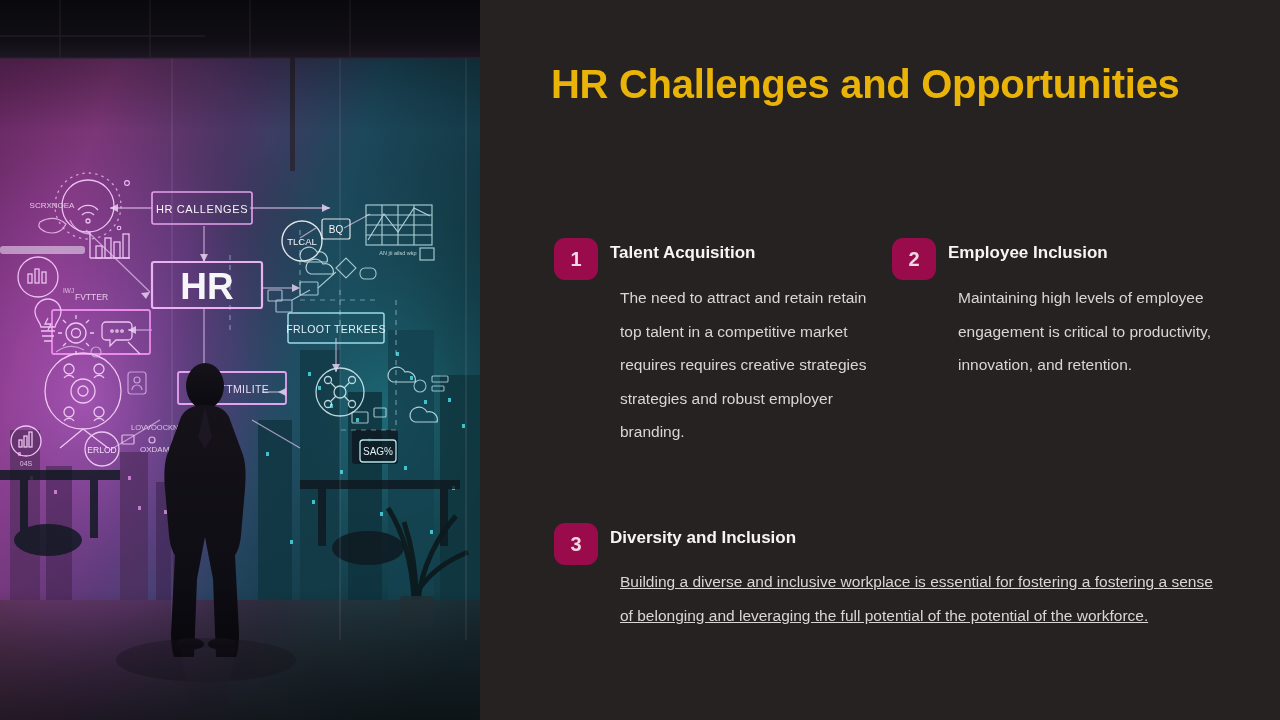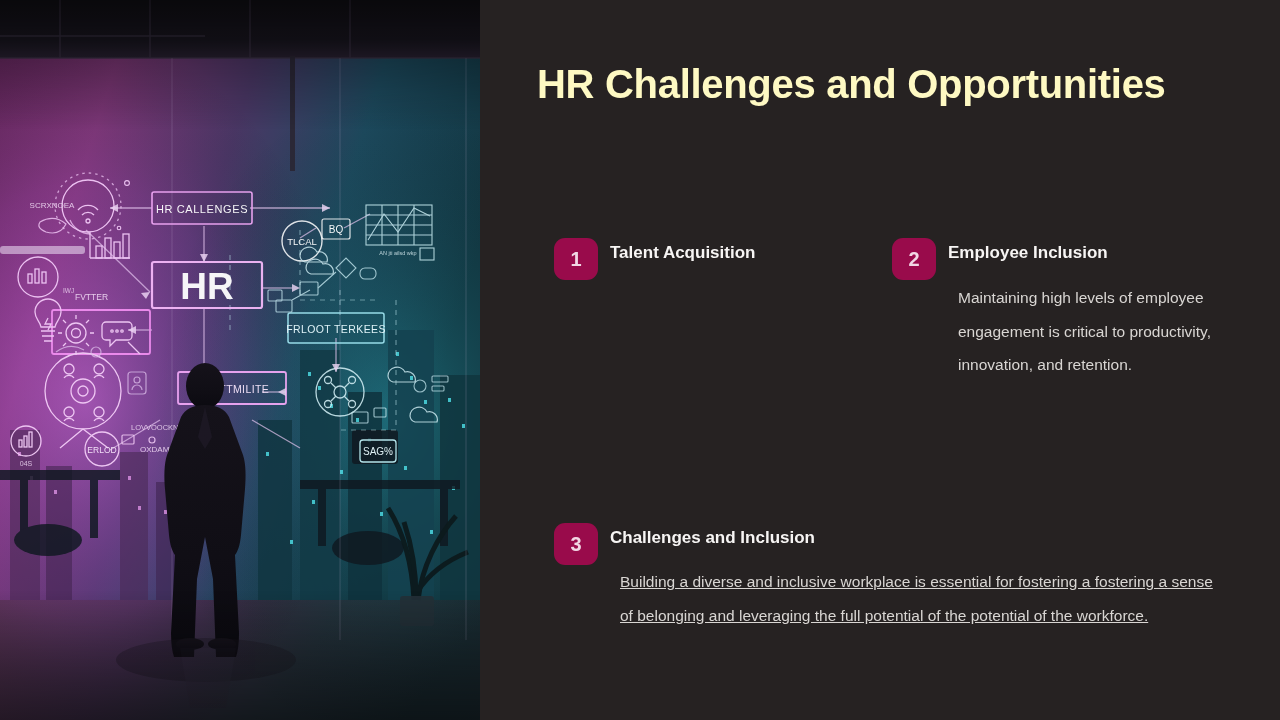--- a/index.html
+++ b/index.html
@@ -16,22 +16,22 @@
     overflow:hidden; background:#0d0a10;
   }
   .img-svg{ position:absolute; left:0; top:0; width:480px; height:720px; display:block; }
 
   
   .content-panel{
     position:absolute; left:480px; top:0; width:800px; height:720px;
     background:#262222;
   }
   .slide-title{
-    position:absolute; left:57px; top:62px;
-    font-size:40px; font-weight:bold; color:#fef9c3;
+    position:absolute; left:71px; top:62px;
+    font-size:40px; font-weight:bold; color:#eab308;
     letter-spacing:-0.3px; white-space:nowrap;
   }
 
   .items-area{ position:absolute; left:0; top:0; width:800px; height:720px; }
 
   .item{ position:absolute; }
   .item-1{ left:74px; top:238px; width:330px; }
   .item-2{ left:412px; top:238px; width:330px; }
   .item-3{ left:74px; top:523px; width:660px; }
 
@@ -403,28 +403,29 @@
 
 <div class="content-panel">
 
   <div class="slide-title">HR Challenges and Opportunities</div>
 
   <div class="items-area">
 
     <div class="item item-1">
       <div class="badge">1</div>
       <div class="item-head">Talent Acquisition</div>
+      <div class="item-body">The need to attract and retain retain top talent in a competitive market requires requires creative strategies strategies and robust employer branding.</div>
     </div>
 
     <div class="item item-2">
       <div class="badge">2</div>
       <div class="item-head">Employee Inclusion</div>
       <div class="item-body">Maintaining high levels of employee engagement is critical to productivity, innovation, and retention.</div>
     </div>
 
     <div class="item item-3">
       <div class="badge">3</div>
-      <div class="item-head">Challenges and Inclusion</div>
+      <div class="item-head">Diversity and Inclusion</div>
       <div class="item-body">Building a diverse and inclusive workplace is essential for fostering a fostering a sense of belonging and leveraging the full potential of the potential of the workforce.</div>
     </div>
 
   </div>
 </div>
 
 </body></html>

